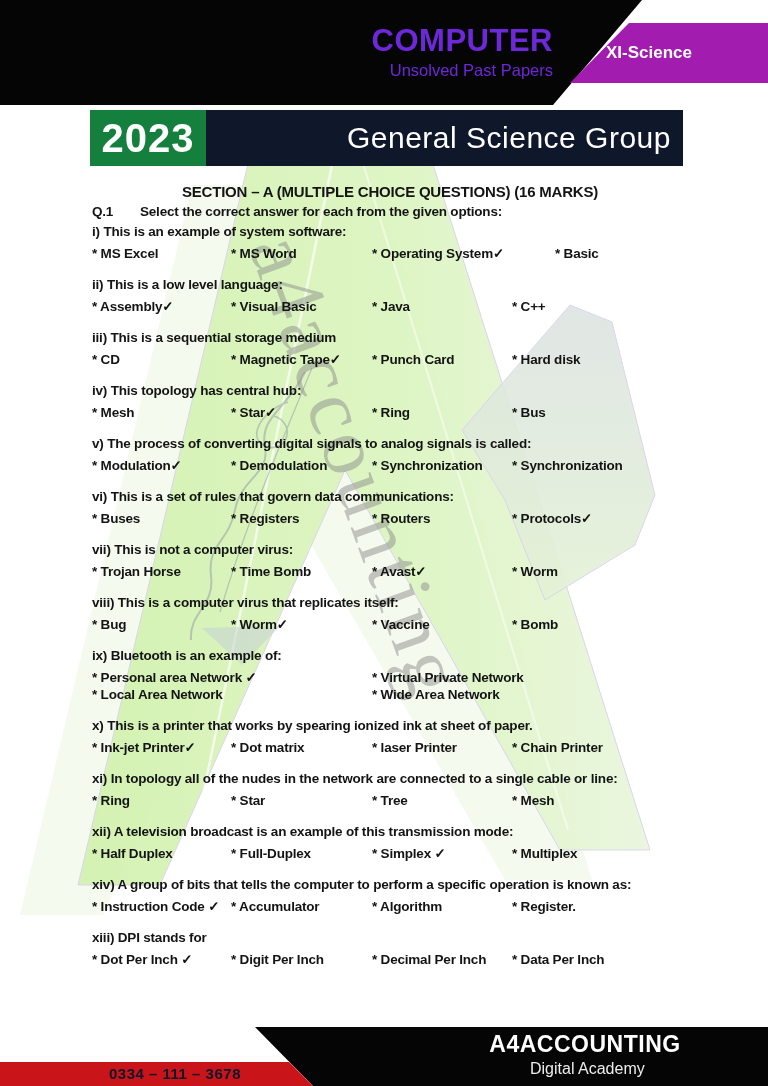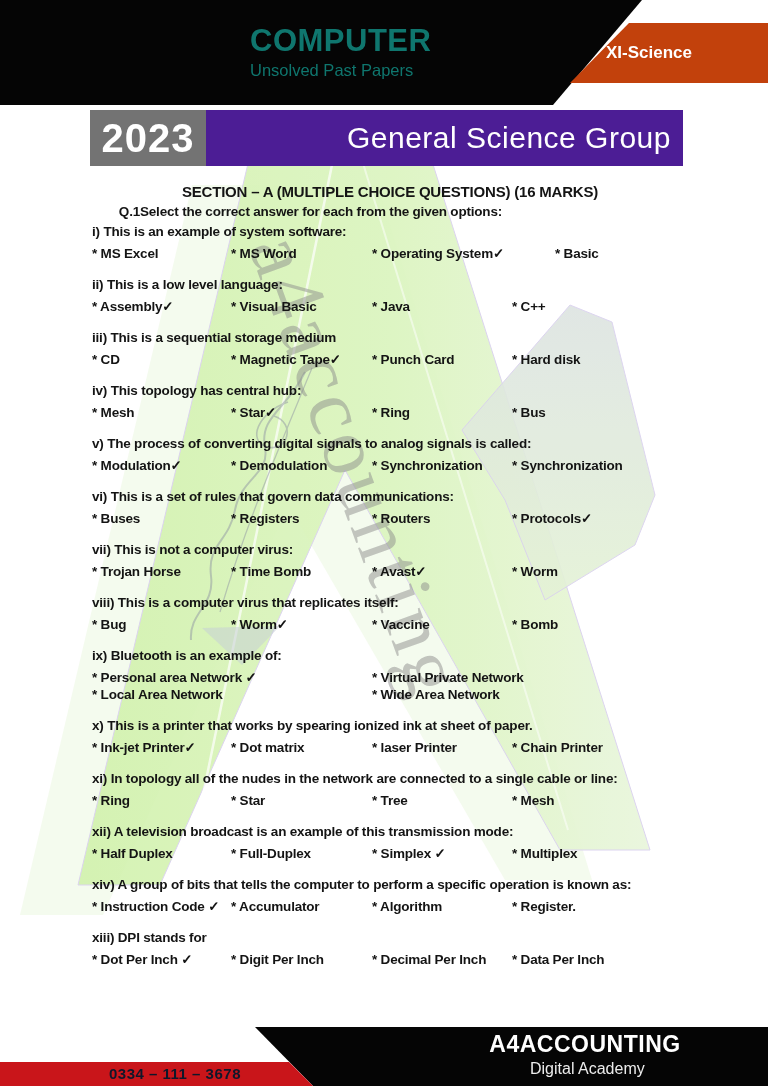--- a/index.html
+++ b/index.html
@@ -8,40 +8,40 @@
 
   
   .watermark{position:absolute;inset:0;z-index:0;pointer-events:none;}
   .wm-text{position:absolute;left:318px;top:222px;transform:rotate(70deg);transform-origin:0 0;
            font-family:"Liberation Serif",serif;font-size:82px;letter-spacing:4px;
            color:#8a8a8a;opacity:.48;white-space:nowrap;}
 
   
   .hdr-black{position:absolute;left:0;top:0;width:768px;height:105px;background:#050505;
              clip-path:polygon(0 0,642px 0,553px 100%,0 100%);z-index:2;}
-  .hdr-text{position:absolute;top:25px;left:250px;width:303px;color:#0f766e;z-index:3;}
+  .hdr-text{position:absolute;top:25px;left:250px;width:303px;text-align:right;color:#6d28d9;z-index:3;}
   .hdr-title{font-size:31px;font-weight:800;letter-spacing:.5px;line-height:1;}
   .hdr-sub{font-size:16.5px;font-weight:400;margin-top:5px;}
-  .badge{position:absolute;left:570px;top:23px;width:198px;height:60px;background:#c2410c;
+  .badge{position:absolute;left:570px;top:23px;width:198px;height:60px;background:#a21caf;
          clip-path:polygon(59px 0,198px 0,198px 100%,0 100%);z-index:2;
          color:#fff;font-size:17px;font-weight:700;line-height:60px;text-align:center;
          padding-right:40px;box-sizing:border-box;}
-  .year-box{position:absolute;left:90px;top:110px;width:116px;height:56px;background:#737373;
+  .year-box{position:absolute;left:90px;top:110px;width:116px;height:56px;background:#15803d;
             display:flex;align-items:center;justify-content:center;z-index:2;
             color:#fff;font-size:40px;font-weight:700;letter-spacing:1px;}
-  .group-band{position:absolute;left:206px;top:110px;width:477px;height:56px;background:#4c1d95;z-index:2;
+  .group-band{position:absolute;left:206px;top:110px;width:477px;height:56px;background:#0f172a;z-index:2;
               color:#fff;font-size:30px;font-weight:500;line-height:56px;text-align:right;
               padding-right:12px;box-sizing:border-box;letter-spacing:.5px;}
 
   
   .content{position:absolute;left:92px;top:183px;width:596px;z-index:1;
            color:#141414;font-size:13.5px;font-weight:700;letter-spacing:-.2px;line-height:17px;}
   .sec-head{font-size:15px;text-align:center;letter-spacing:-.2px;}
   .q1{margin-top:3px;}
-  .q1 .qlab{display:inline-block;width:48px;text-align:right;}
+  .q1 .qlab{display:inline-block;width:48px;}
   .q-block{margin-top:14px;}
   .q-block:first-child{margin-top:3px;}
   .opts{display:grid;grid-template-columns:139px 141px 140px 1fr;margin-top:5px;}
   .q-block.wide .opts{grid-template-columns:280px 1fr;}
   .q-block.pad4 .opt:nth-child(4){padding-left:43px;}
   .opt{white-space:nowrap;}
 
   
   .f-black{position:absolute;left:0;top:1027px;width:768px;height:59px;background:#050505;
            clip-path:polygon(255px 0,100% 0,100% 100%,313px 100%);z-index:2;}

